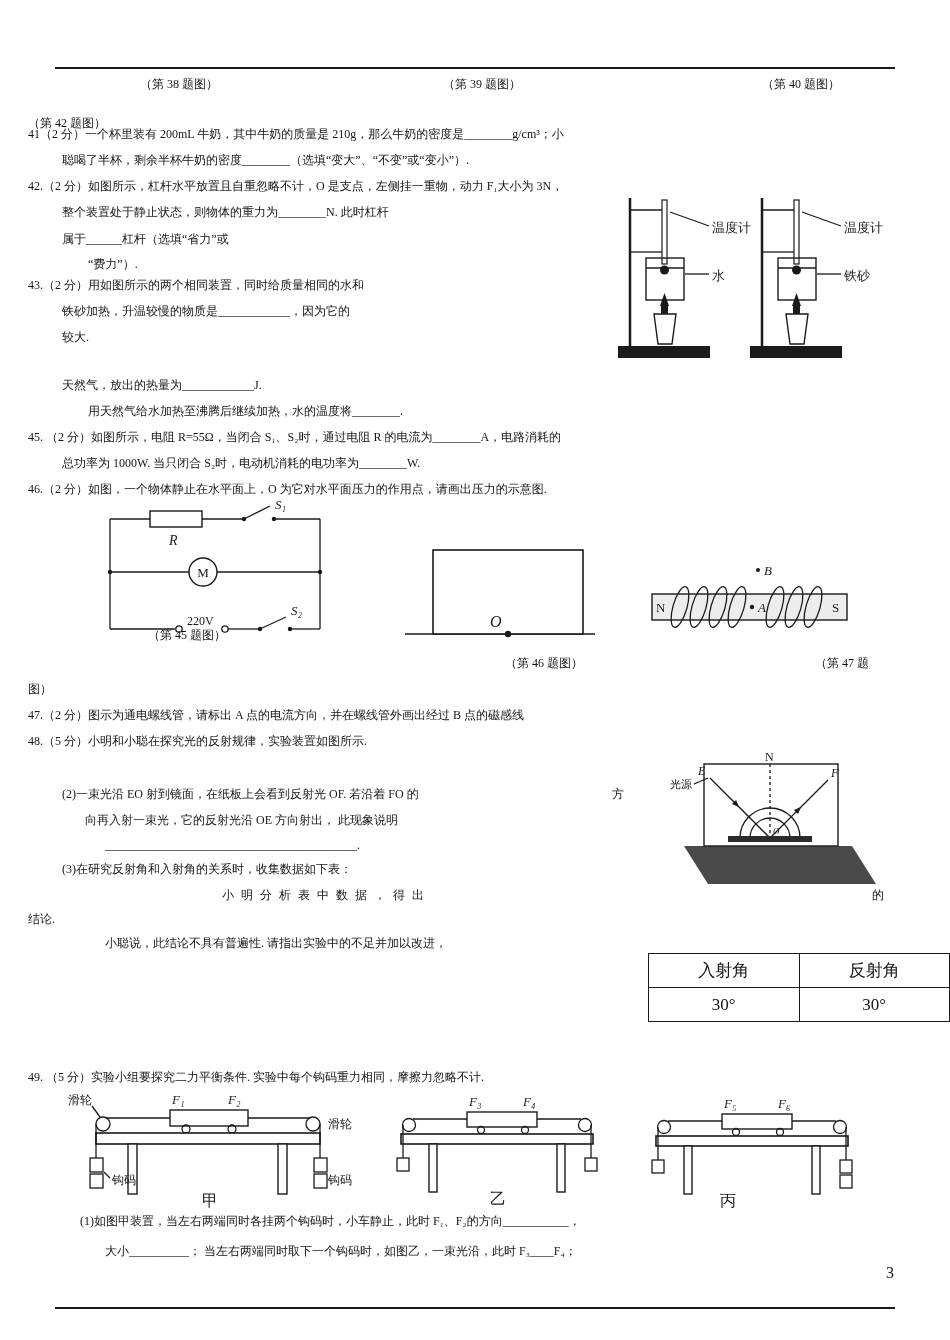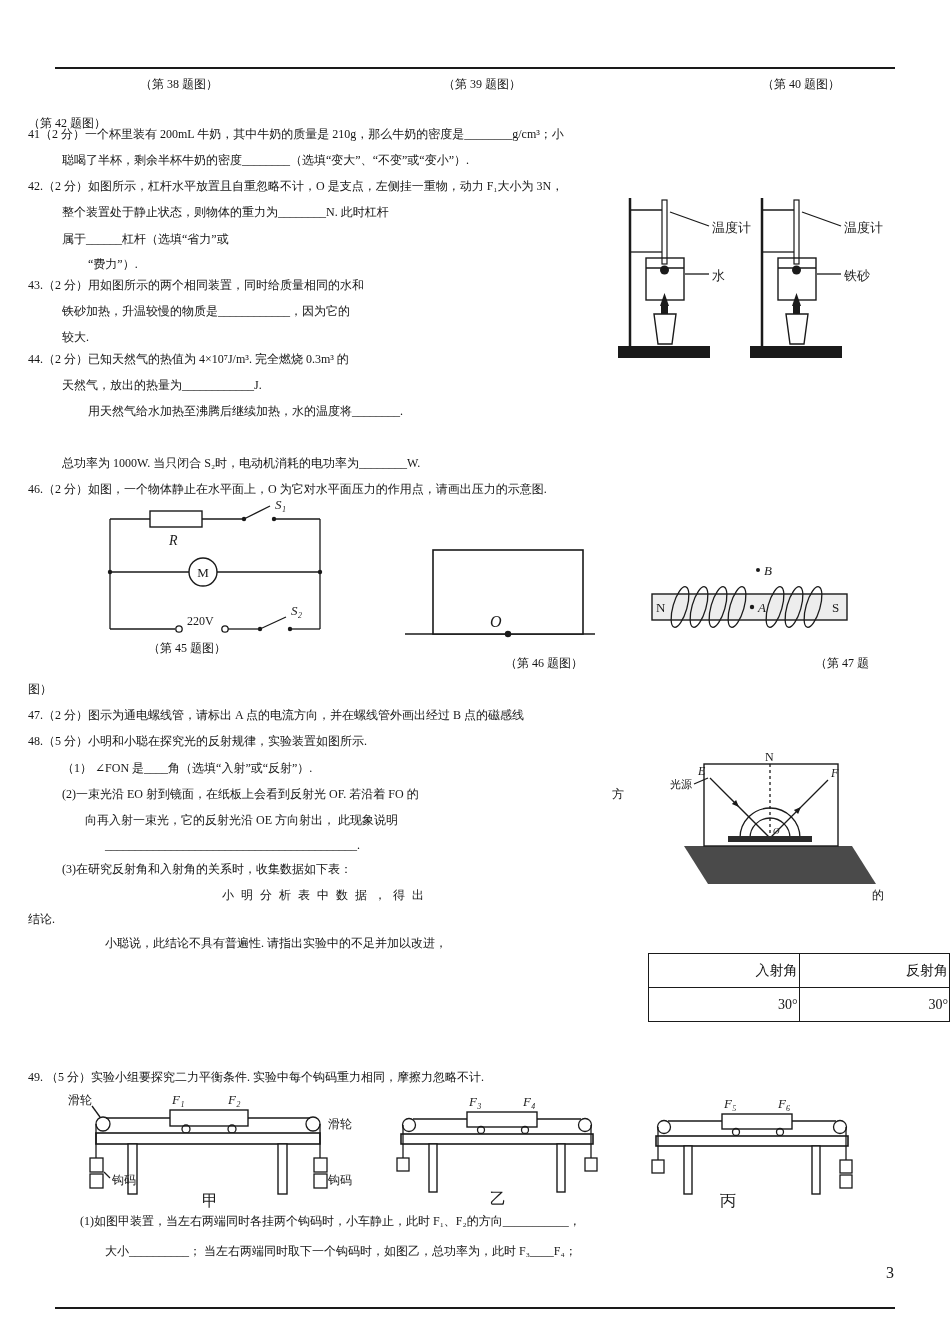--- a/index.html
+++ b/index.html
@@ -3,21 +3,21 @@
 <meta charset="utf-8">
 <style>
   html,body{margin:0;padding:0;background:#fff;}
   .page{position:relative;width:950px;height:1340px;background:#ffffff;
         font-family:"Liberation Serif","DejaVu Serif",serif;color:#151515;overflow:hidden;}
   .t{position:absolute;font-size:12px;line-height:23px;white-space:nowrap;}
   .rule{position:absolute;left:55px;width:840px;height:2px;background:#1a1a1a;}
   .svgfig{position:absolute;}
   svg .ln{stroke:#1a1a1a;stroke-width:1.3;fill:none;}
   svg text{fill:#1a1a1a;font-family:"Liberation Serif","DejaVu Serif",serif;}
-  table.data{position:absolute;border-collapse:collapse;font-size:14px;text-align:right;
+  table.data{position:absolute;border-collapse:collapse;font-size:17px;text-align:center;
              font-family:"Liberation Serif","DejaVu Serif",serif;margin-left:40px;}
   table.data th,table.data td{border:1.6px solid #1a1a1a;width:160px;height:31px;font-weight:normal;}
   .pageno{position:absolute;font-size:16px;}
 </style>
 </head>
 <body>
 
 <div class="page">
 
   <div class="rule" style="top:67px"></div>
@@ -69,24 +69,24 @@
       <polygon points="38,124 60,124 56,154 42,154" fill="none" stroke="#1a1a1a" stroke-width="1.4"></polygon>
       <rect x="45" y="116" width="7" height="8" fill="#1a1a1a"></rect>
       <polygon points="44,116 48.5,103 53,116" fill="#1a1a1a"></polygon>
     </g>
     <line class="ln" x1="225" y1="36" x2="186" y2="22"></line>
     <text x="228" y="42" font-size="13">温度计</text>
     <line class="ln" x1="225" y1="84" x2="201" y2="84"></line>
     <text x="228" y="90" font-size="13">铁砂</text>
   </svg>
 
-  <div class="t" style="left:28px;top:348px">44.（2 分）已知天然气的热值为 4×10⁷J/m³. 完全燃烧 0.3m³ 的</div>
   <div class="t" style="left:62px;top:374px">天然气，放出的热量为____________J.</div>
   <div class="t" style="left:88px;top:400px">用天然气给水加热至沸腾后继续加热，水的温度将________.</div>
 
+  <div class="t" style="left:28px;top:426px">45. （2 分）如图所示，电阻 R=55Ω，当闭合 S₁、S₂时，通过电阻 R 的电流为________A，电路消耗的</div>
   <div class="t" style="left:62px;top:452px">总功率为 1000W. 当只闭合 S₂时，电动机消耗的电功率为________W.</div>
 
   <div class="t" style="left:28px;top:478px">46.（2 分）如图，一个物体静止在水平面上，O 为它对水平面压力的作用点，请画出压力的示意图.</div>
 
   <svg class="svgfig" style="left:95px;top:497px" width="240" height="152" viewBox="0 0 240 152">
     <line class="ln" x1="15" y1="22" x2="55" y2="22"></line>
     <rect x="55" y="14" width="52" height="16" fill="#fff" stroke="#1a1a1a" stroke-width="1.4"></rect>
     <text x="74" y="48" font-size="14" font-style="italic">R</text>
     <line class="ln" x1="107" y1="22" x2="148" y2="22"></line>
     <circle cx="149" cy="22" r="2.2" fill="#1a1a1a"></circle>
@@ -131,29 +131,28 @@
     <ellipse class="ln" cx="95" cy="47" rx="7" ry="21" transform="rotate(16 95 47)"></ellipse>
     <ellipse class="ln" cx="133" cy="47" rx="7" ry="21" transform="rotate(16 133 47)"></ellipse>
     <ellipse class="ln" cx="152" cy="47" rx="7" ry="21" transform="rotate(16 152 47)"></ellipse>
     <ellipse class="ln" cx="171" cy="47" rx="7" ry="21" transform="rotate(16 171 47)"></ellipse>
     <text x="14" y="52" font-size="13">N</text>
     <text x="190" y="52" font-size="13">S</text>
     <circle cx="110" cy="47" r="2.2" fill="#1a1a1a"></circle>
     <text x="116" y="52" font-size="13" font-style="italic">A</text>
   </svg>
 
-  <div class="t" style="left:148px;top:637px">（第 45 题图）</div>
+  <div class="t" style="left:148px;top:624px">（第 45 题图）</div>
   <div class="t" style="left:505px;top:652px">（第 46 题图）</div>
   <div class="t" style="left:815px;top:652px">（第 47 题</div>
   <div class="t" style="left:28px;top:678px">图）</div>
 
   <div class="t" style="left:28px;top:704px">47.（2 分）图示为通电螺线管，请标出 A 点的电流方向，并在螺线管外画出经过 B 点的磁感线</div>
 
   <div class="t" style="left:28px;top:730px">48.（5 分）小明和小聪在探究光的反射规律，实验装置如图所示.</div>
-  <div class="t" style="left:62px;top:757px">（1） ∠FON 是____角（选填“入射”或“反射”）.</div>
   <div class="t" style="left:62px;top:783px">(2)一束光沿 EO 射到镜面，在纸板上会看到反射光 OF. 若沿着 FO 的</div>
   <div class="t" style="left:612px;top:783px">方</div>
   <div class="t" style="left:85px;top:809px">向再入射一束光，它的反射光沿 OE 方向射出，  此现象说明</div>
   <div class="t" style="left:105px;top:834px">__________________________________________.</div>
   <div class="t" style="left:62px;top:858px">(3)在研究反射角和入射角的关系时，收集数据如下表：</div>
   <div class="t" style="left:222px;top:884px;letter-spacing:2px">小 明 分 析 表 中 数 据 ， 得 出</div>
   <div class="t" style="left:872px;top:884px">的</div>
   <div class="t" style="left:28px;top:908px">结论.</div>
   <div class="t" style="left:105px;top:932px">小聪说，此结论不具有普遍性. 请指出实验中的不足并加以改进，</div>
 
@@ -254,19 +253,19 @@
     <rect x="172" y="50" width="8" height="48" fill="#fff" stroke="#1a1a1a" stroke-width="1.4"></rect>
     <line class="ln" x1="18" y1="31" x2="18" y2="64"></line>
     <rect class="ln" x="12" y="64" width="12" height="13"></rect>
     <line class="ln" x1="206" y1="31" x2="206" y2="64"></line>
     <rect class="ln" x="200" y="64" width="12" height="13"></rect>
     <rect class="ln" x="200" y="79" width="12" height="13"></rect>
     <text x="80" y="110" font-size="16">丙</text>
   </svg>
 
   <div class="t" style="left:80px;top:1210px">(1)如图甲装置，当左右两端同时各挂两个钩码时，小车静止，此时 F₁、F₂的方向___________，</div>
-  <div class="t" style="left:105px;top:1240px">大小__________；  当左右两端同时取下一个钩码时，如图乙，总功率为，此时 F₃____F₄；</div>
+  <div class="t" style="left:105px;top:1240px">大小__________；  当左右两端同时取下一个钩码时，如图乙，一束光沿，此时 F₃____F₄；</div>
 
   <div class="pageno" style="left:886px;top:1264px">3</div>
 
   <div class="rule" style="top:1307px"></div>
 
 </div>
 
 </body></html>

